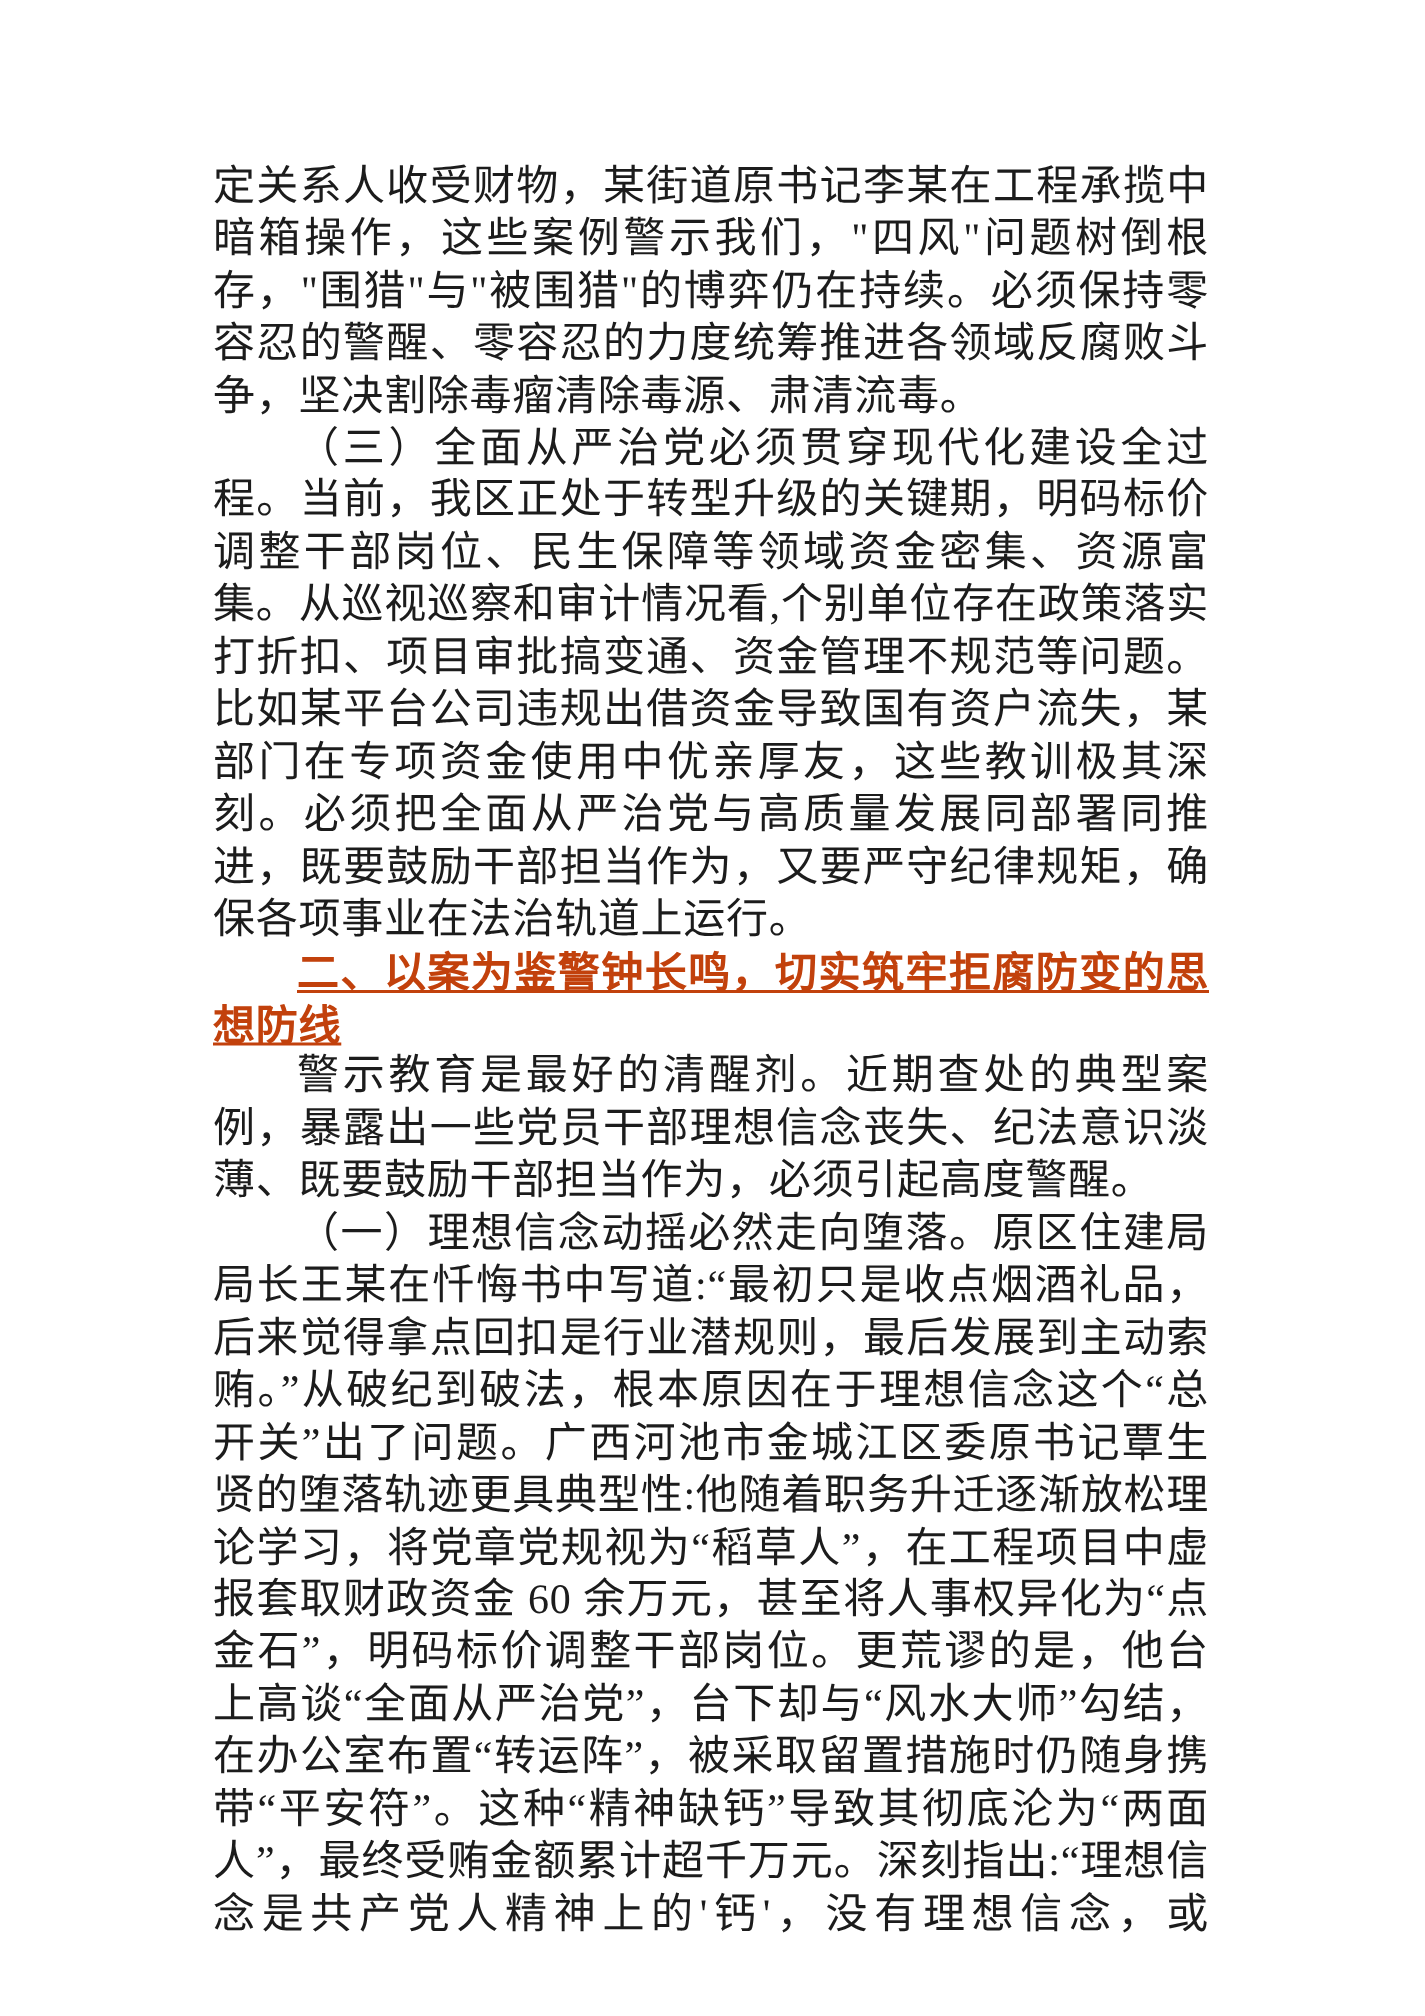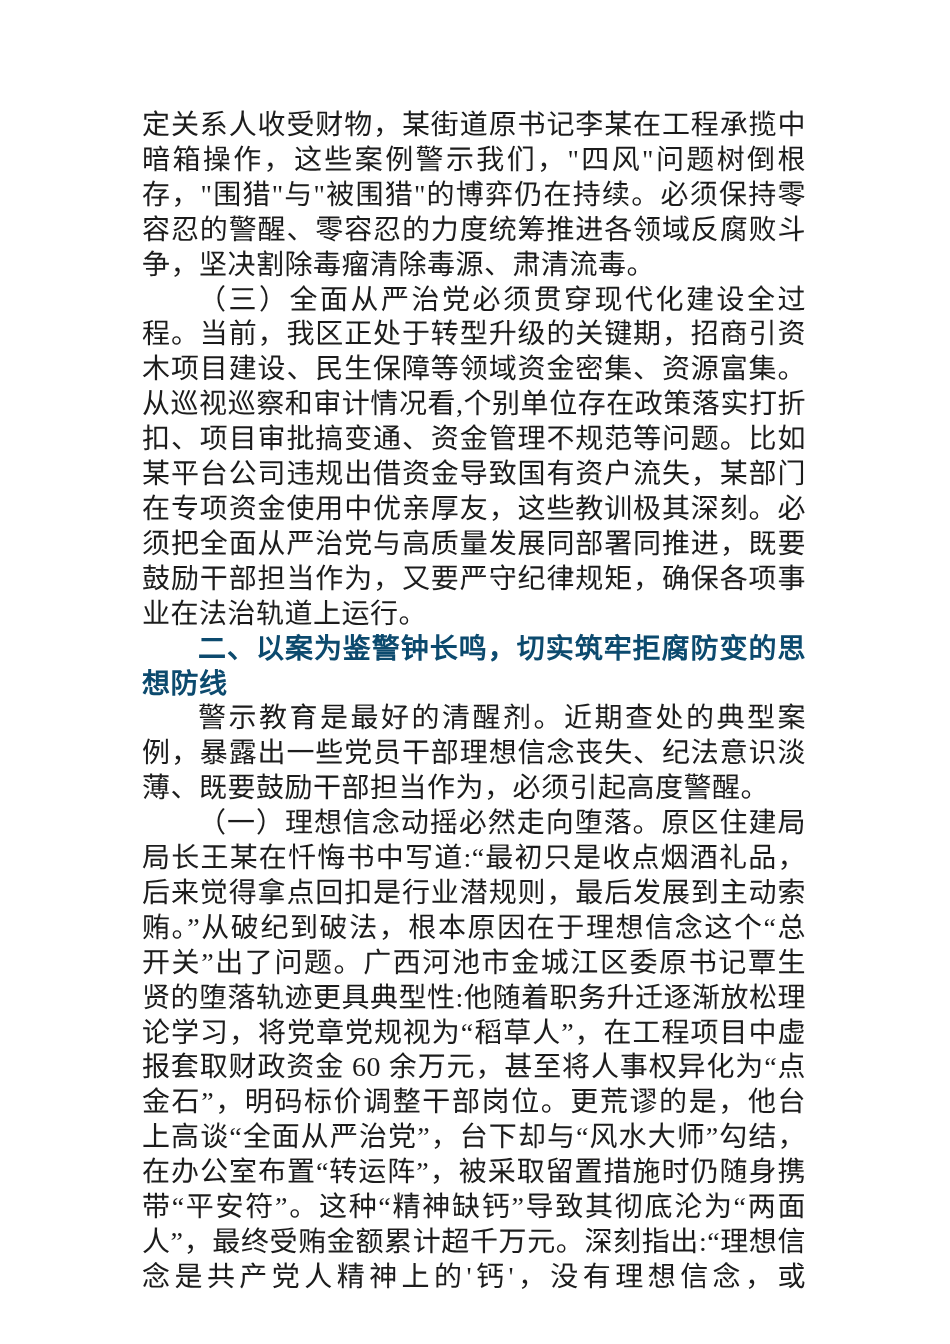--- a/index.html
+++ b/index.html
@@ -38,29 +38,30 @@
     text-indent: 0;
   }
   .para.continues {
     text-align-last: justify;
   }
   .heading {
     font-family: "Liberation Sans", "DejaVu Sans", sans-serif;
     font-weight: bold;
     font-size: 28px;
     line-height: 34.9px;
-    color: #0c4a6e;
+    color: #c2410c;
     text-indent: 2em;
     text-align: justify;
+    text-decoration: underline;
   }
 </style>
 </head>
 <body>
 
 <div class="page">
   <div class="content">
     <p class="para no-indent">定关系人收受财物，某街道原书记李某在工程承揽中暗箱操作，这些案例警示我们，"四风"问题树倒根存，"围猎"与"被围猎"的博弈仍在持续。必须保持零容忍的警醒、零容忍的力度统筹推进各领域反腐败斗争，坚决割除毒瘤清除毒源、肃清流毒。</p>
-    <p class="para">（三）全面从严治党必须贯穿现代化建设全过程。当前，我区正处于转型升级的关键期，招商引资木项目建设、民生保障等领域资金密集、资源富集。从巡视巡察和审计情况看,个别单位存在政策落实打折扣、项目审批搞变通、资金管理不规范等问题。比如某平台公司违规出借资金导致国有资户流失，某部门在专项资金使用中优亲厚友，这些教训极其深刻。必须把全面从严治党与高质量发展同部署同推进，既要鼓励干部担当作为，又要严守纪律规矩，确保各项事业在法治轨道上运行。</p>
+    <p class="para">（三）全面从严治党必须贯穿现代化建设全过程。当前，我区正处于转型升级的关键期，明码标价调整干部岗位、民生保障等领域资金密集、资源富集。从巡视巡察和审计情况看,个别单位存在政策落实打折扣、项目审批搞变通、资金管理不规范等问题。比如某平台公司违规出借资金导致国有资户流失，某部门在专项资金使用中优亲厚友，这些教训极其深刻。必须把全面从严治党与高质量发展同部署同推进，既要鼓励干部担当作为，又要严守纪律规矩，确保各项事业在法治轨道上运行。</p>
     <h2 class="heading">二、以案为鉴警钟长鸣，切实筑牢拒腐防变的思想防线</h2>
     <p class="para">警示教育是最好的清醒剂。近期查处的典型案例，暴露出一些党员干部理想信念丧失、纪法意识淡薄、既要鼓励干部担当作为，必须引起高度警醒。</p>
     <p class="para continues">（一）理想信念动摇必然走向堕落。原区住建局局长王某在忏悔书中写道:“最初只是收点烟酒礼品，后来觉得拿点回扣是行业潜规则，最后发展到主动索贿。”从破纪到破法，根本原因在于理想信念这个“总开关”出了问题。广西河池市金城江区委原书记覃生贤的堕落轨迹更具典型性:他随着职务升迁逐渐放松理论学习，将党章党规视为“稻草人”，在工程项目中虚报套取财政资金 60 余万元，甚至将人事权异化为“点金石”，明码标价调整干部岗位。更荒谬的是，他台上高谈“全面从严治党”，台下却与“风水大师”勾结，在办公室布置“转运阵”，被采取留置措施时仍随身携带“平安符”。这种“精神缺钙”导致其彻底沦为“两面人”，最终受贿金额累计超千万元。深刻指出:“理想信念是共产党人精神上的'钙'，没有理想信念，或</p>
   </div>
 </div>
 
 </body></html>

